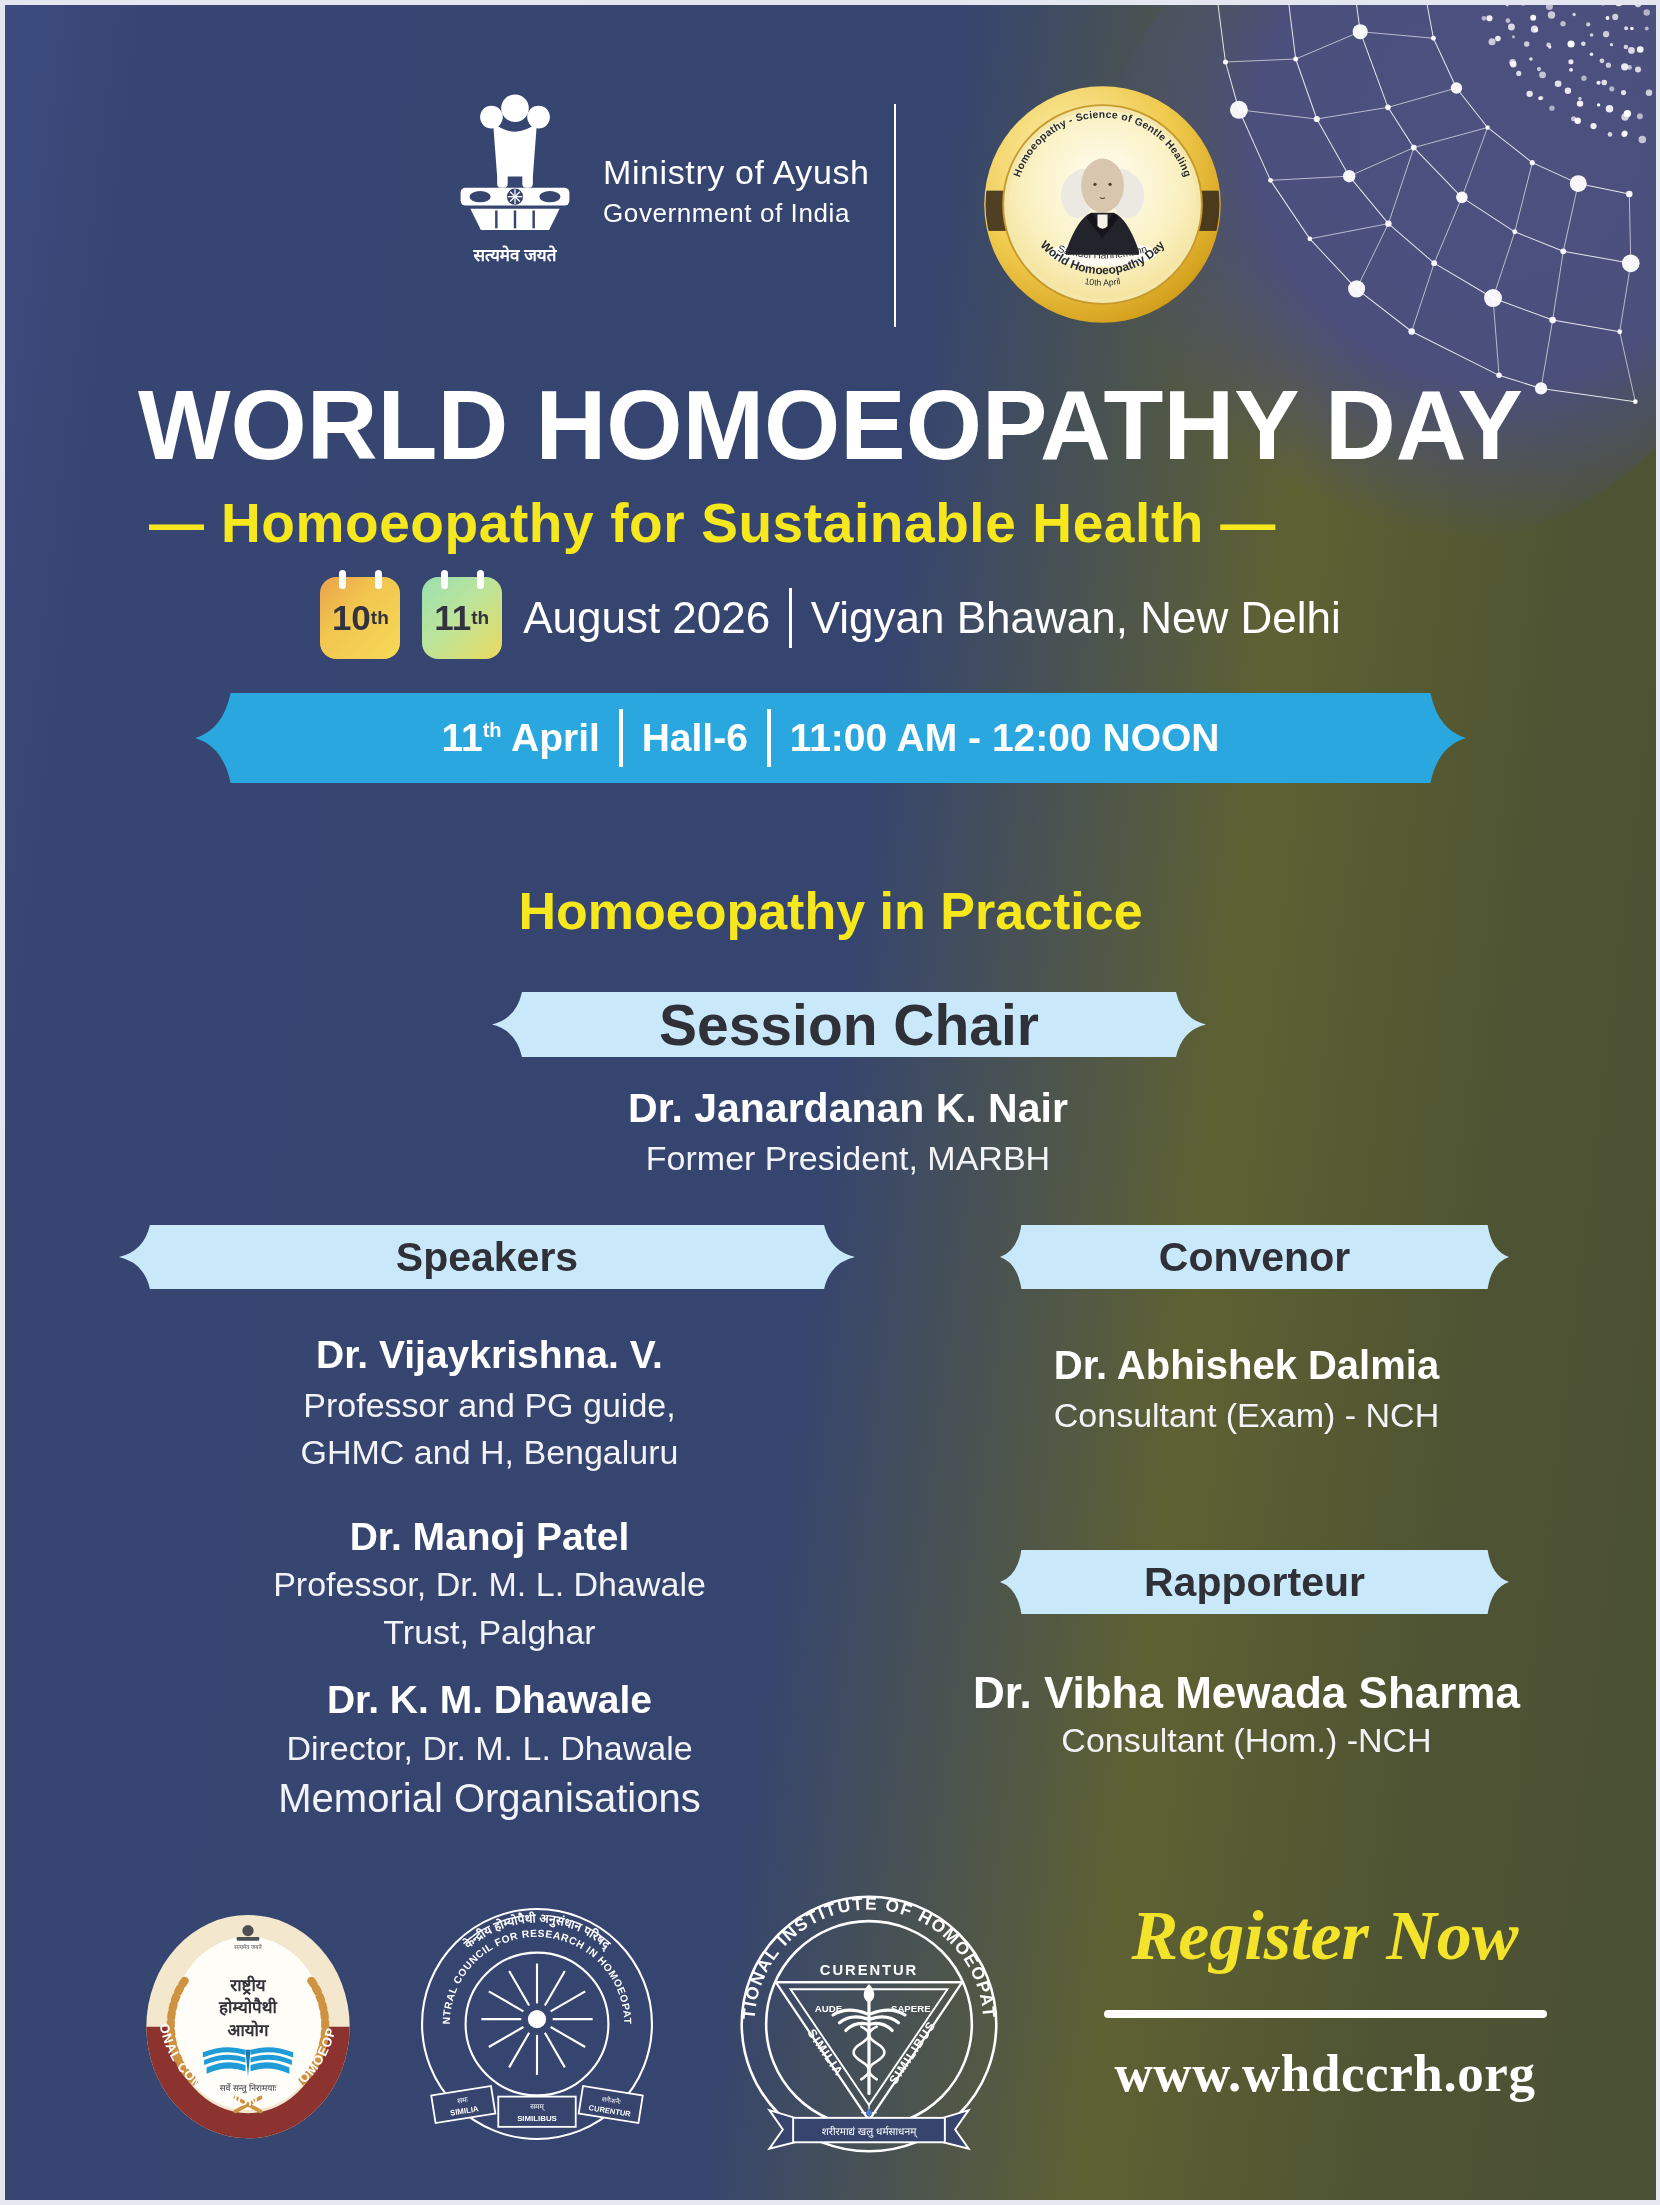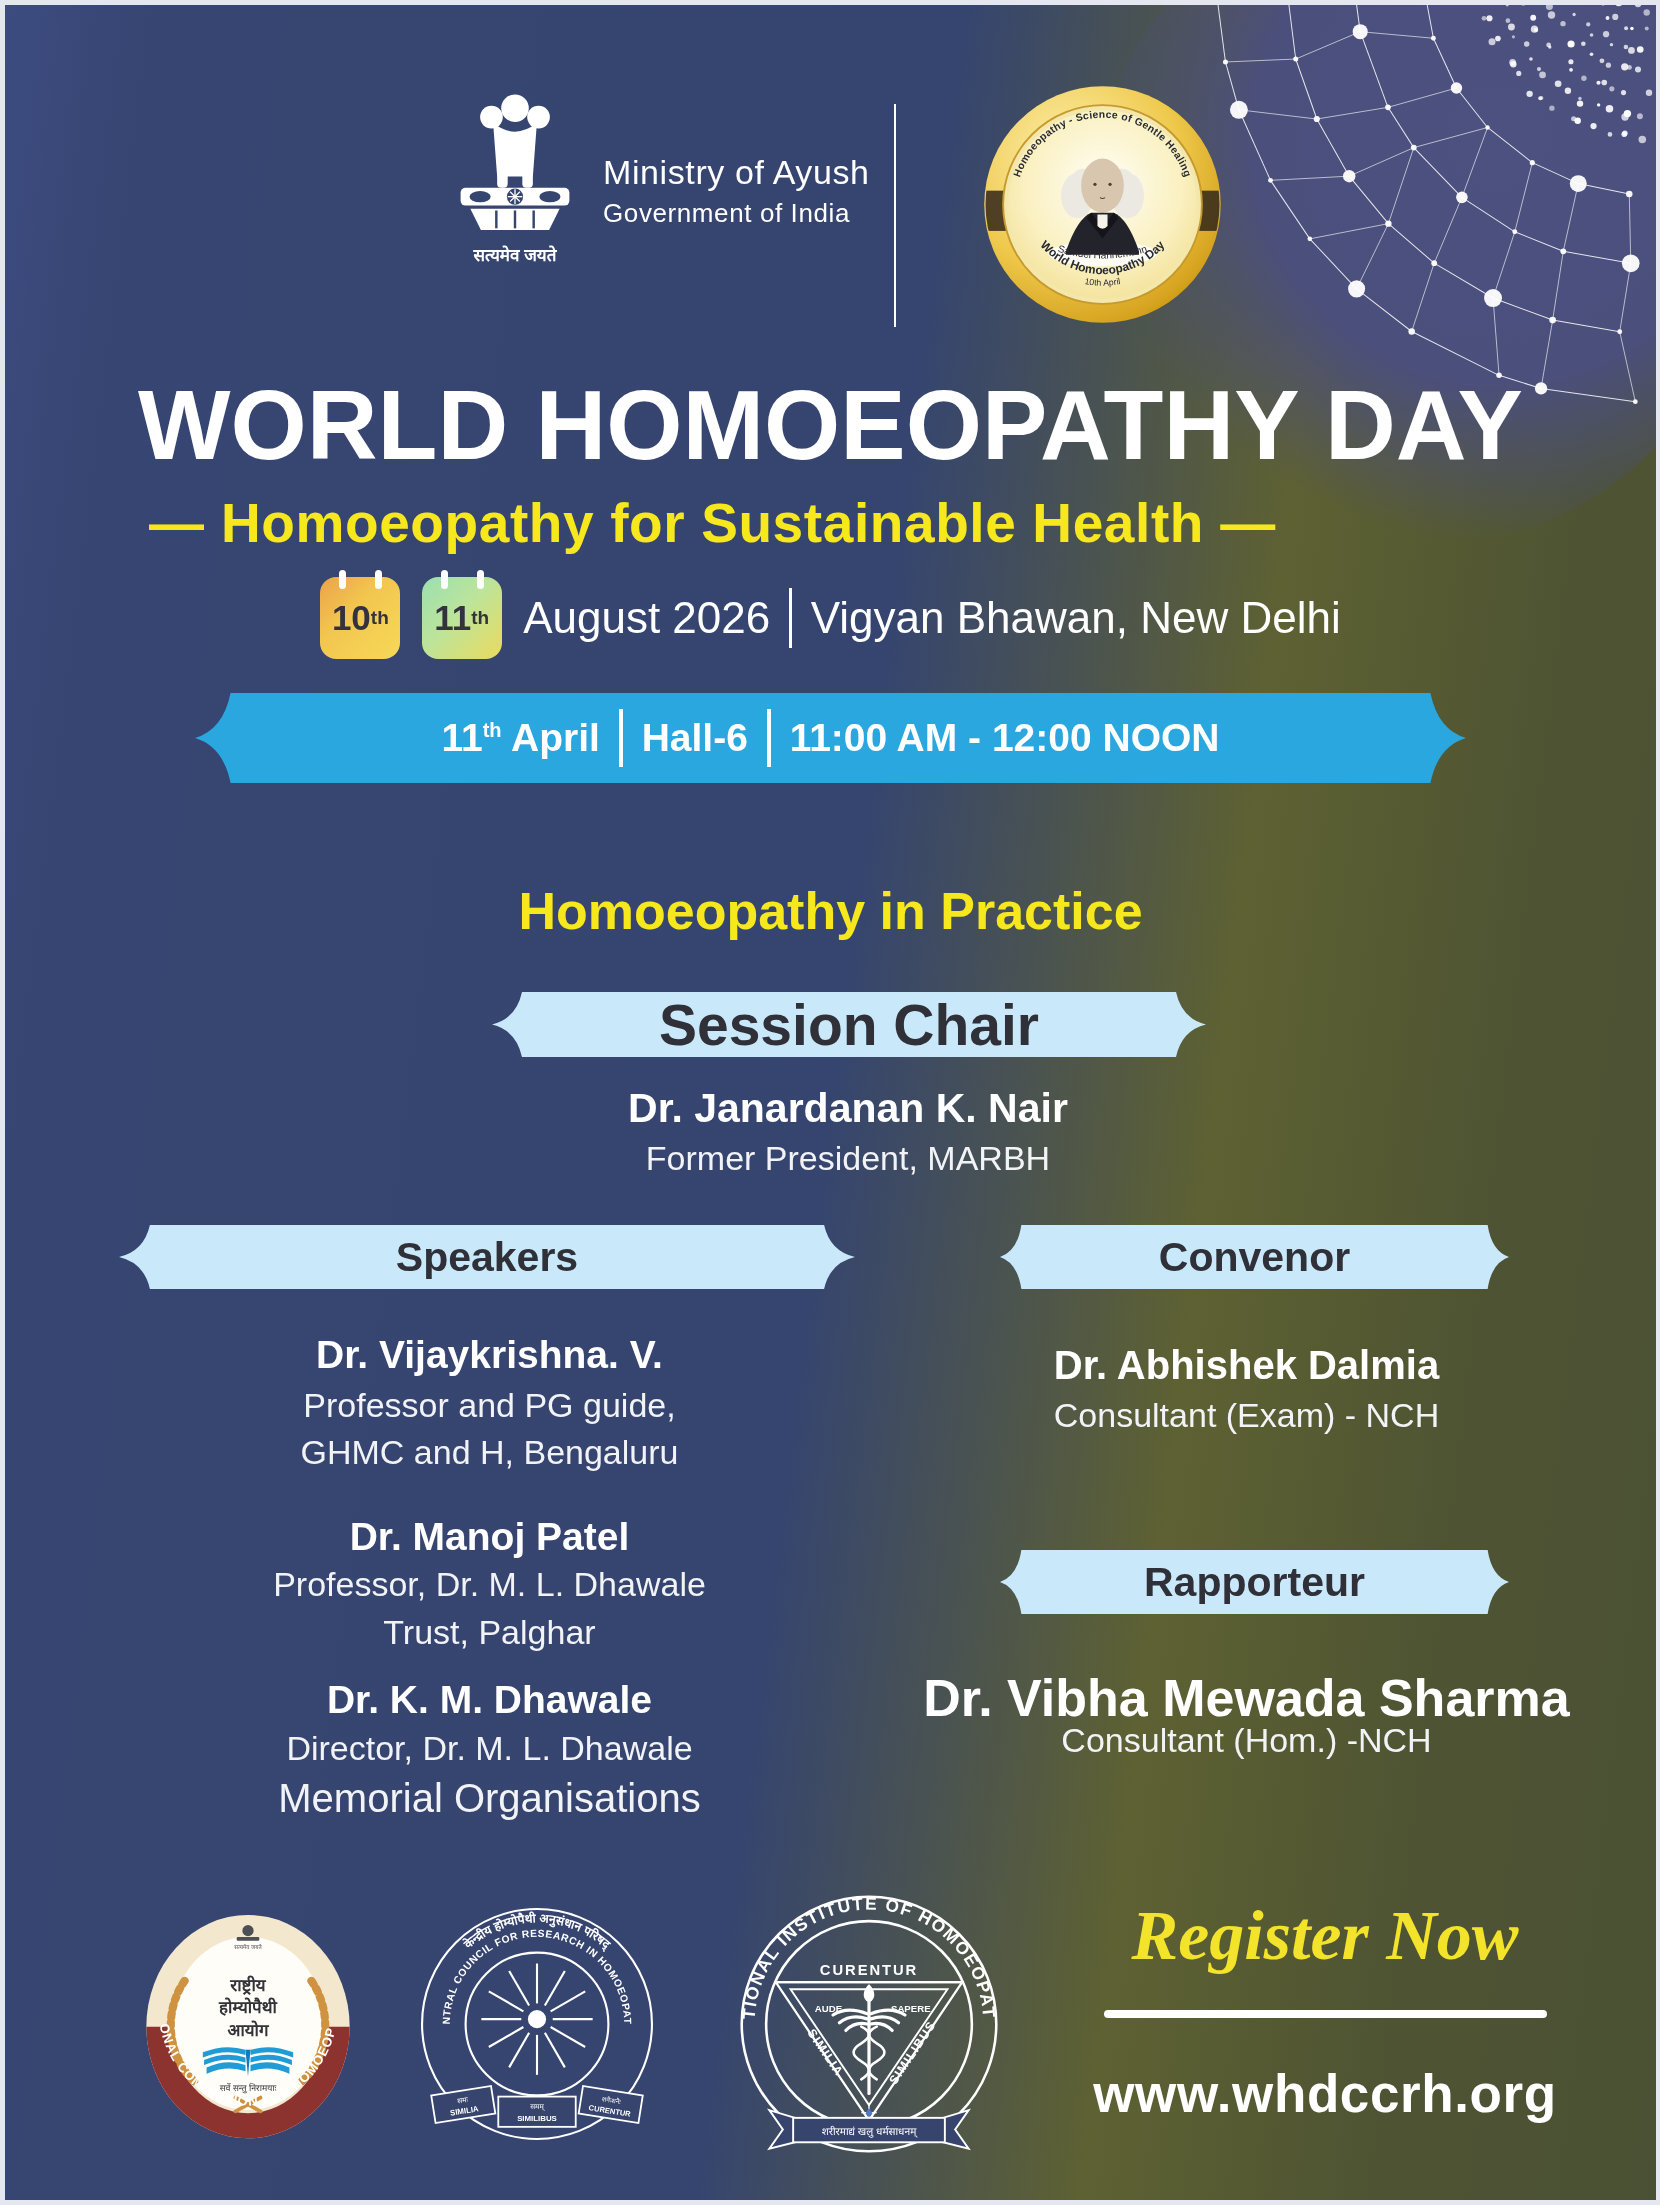--- a/index.html
+++ b/index.html
@@ -54,21 +54,21 @@
   .colL{left:97px;width:785px;}
   .colR{left:854px;width:785px;}
   .colC{left:220px;width:1256px;}
   
   .logo{position:absolute;}
   .register{position:absolute;left:1011px;top:1896px;width:628px;text-align:center;
     font-family:"Liberation Serif","DejaVu Serif",serif;font-style:italic;font-weight:700;
     font-size:70px;color:#F3E32A;}
   .foot-line{position:absolute;left:1104px;top:2010px;width:443px;height:8.2px;background:#fff;border-radius:4.4px;}
   .website{position:absolute;left:1011px;top:2043px;width:628px;text-align:center;
-    font-family:Liberation Sans, sans-serif;font-weight:700;font-size:53px;color:#fff;letter-spacing:0.6px;margin-top:20px;}
+    font-family:Liberation Serif, serif;font-weight:700;font-size:53px;color:#fff;letter-spacing:0.6px;}
   .deva{font-family:"Liberation Sans","DejaVu Sans",sans-serif;}
 </style>
 </head>
 <body>
 
 <div class="poster">
   <div class="corner-glow"></div>
 
   <svg id="mesh-svg" class="abs" style="right:0;top:0;width:521px;height:490px" viewBox="0 0 830 780">
       <circle cx="811.1" cy="-19.6" r="5.1" fill="#fff" opacity="0.67"></circle>
@@ -421,21 +421,21 @@
   </div>
   <div class="pname colR" style="top:1343px;font-size:40px">Dr. Abhishek Dalmia</div>
   <div class="prole colR" style="top:1396px;font-size:34px">Consultant (Exam) - NCH</div>
 
   <div class="ribbon" style="left:1000px;top:1550px;width:509px;height:64px">
     <svg viewBox="0 0 1000 100" preserveAspectRatio="none">
         <path d="M0,50 Q34,41 42,0 L958,0 Q966,41 1000,50 Q966,59 958,100 L42,100 Q34,59 0,50 Z" fill="#C9E9FB"></path>
       </svg>
     <span class="ribbon-label rl-md">Rapporteur</span>
   </div>
-  <div class="pname colR" style="top:1668px;font-size:52px">Dr. Vibha Mewada Sharma</div>
+  <div class="pname colR" style="top:1668px;font-size:44px">Dr. Vibha Mewada Sharma</div>
   <div class="prole colR" style="top:1721px;font-size:34px">Consultant (Hom.) -NCH</div>
 
   <svg class="logo" style="left:141px;top:1898px;width:214px;height:251px" viewBox="0 0 340 400">
     <defs>
         <path id="nchArc" d="M30,205 A143,158 0 0 0 310,205" fill="none"></path>
       </defs>
     <ellipse cx="170" cy="205" rx="162" ry="178" fill="#F3E8CE"></ellipse>
     <path d="M8,205 A162,178 0 0 0 332,205 L292,205 A122,138 0 0 1 48,205 Z" fill="#8C3330"></path>
     <ellipse cx="170" cy="200" rx="122" ry="138" fill="#FEFDF8"></ellipse>
     <path d="M84,292 A100,114 0 0 1 72,128" stroke="#CE9240" stroke-width="13" stroke-dasharray="6 8" stroke-linecap="round" fill="none"></path>

